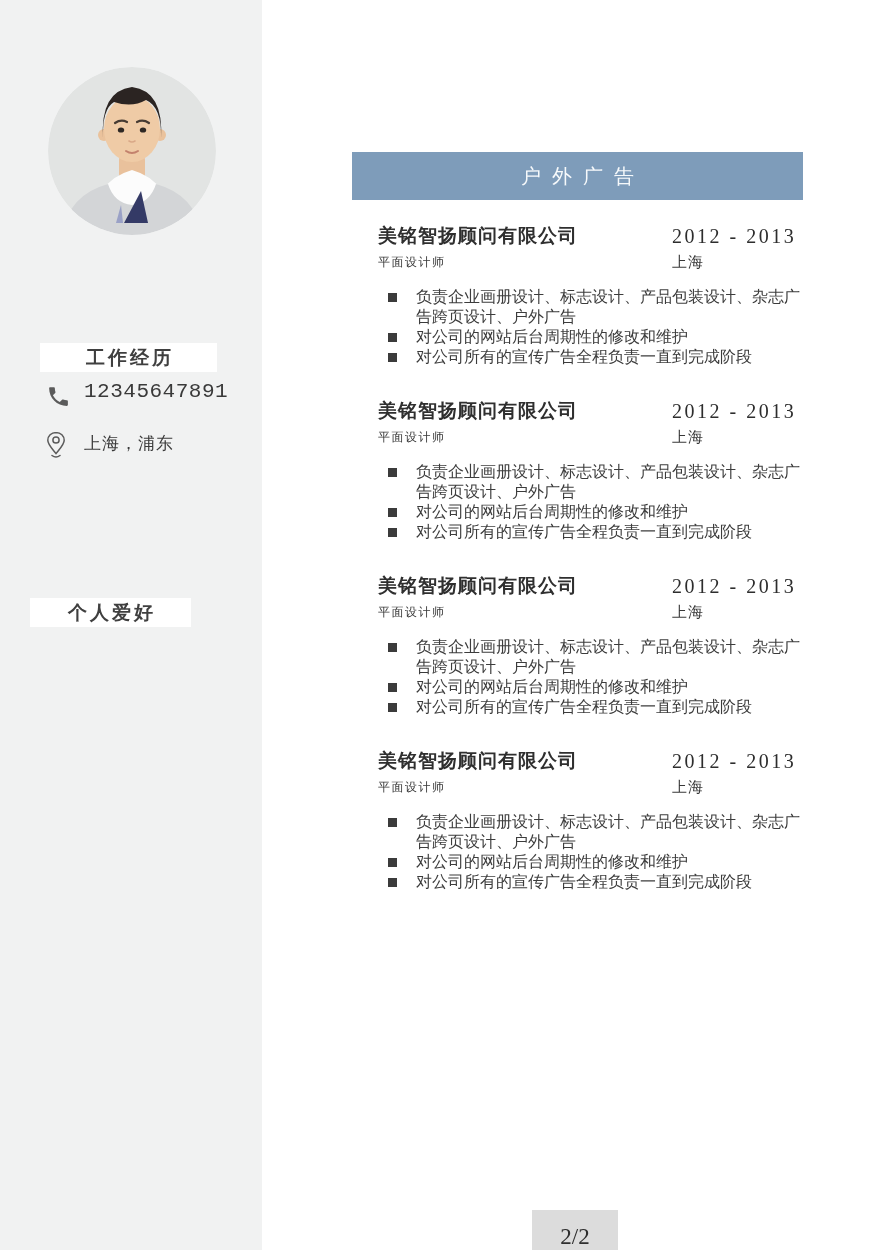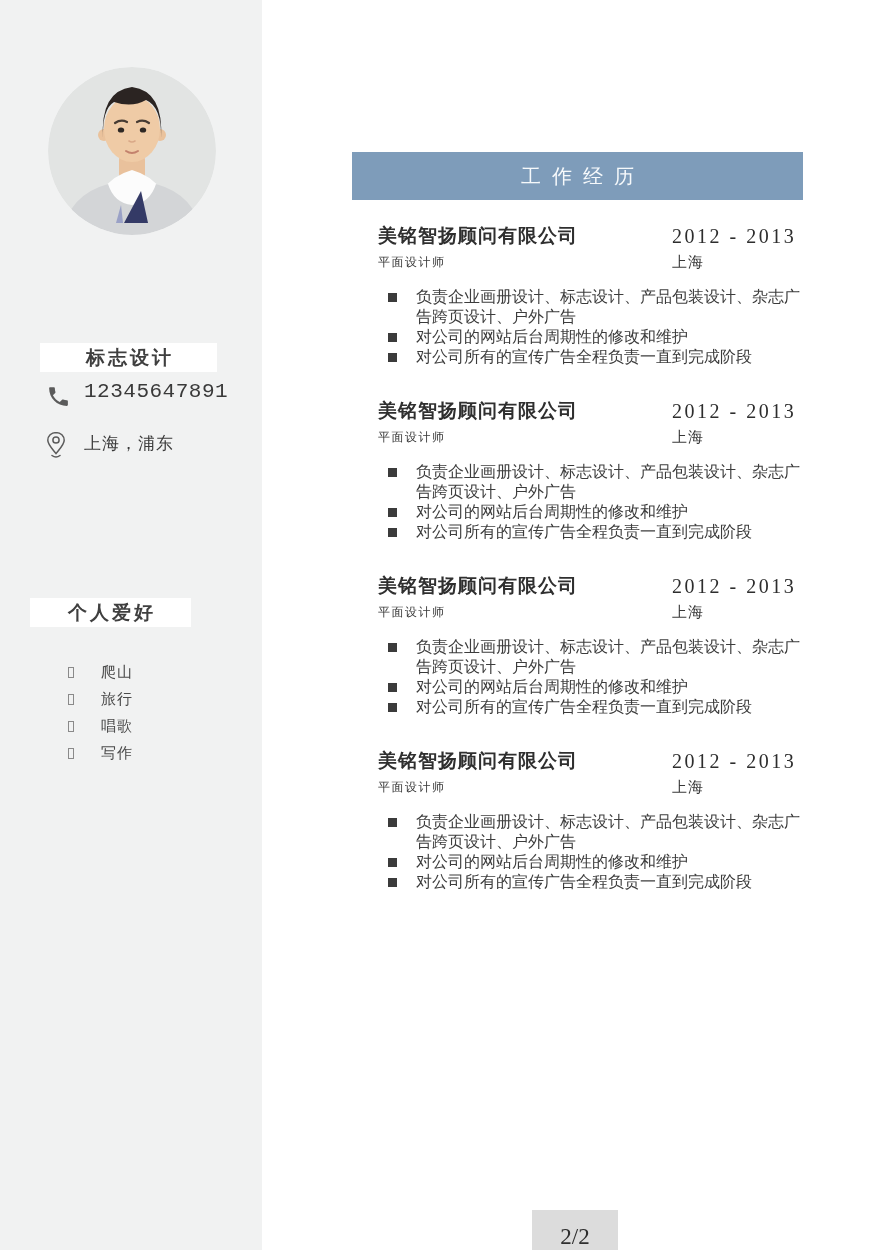--- a/index.html
+++ b/index.html
@@ -86,21 +86,21 @@
         <path d="M89,55 q6,-3 12,1" stroke="#463b33" stroke-width="2.2" fill="none" stroke-linecap="round"></path>
         <ellipse cx="73" cy="63" rx="3.2" ry="2.6" fill="#2e2824"></ellipse>
         <ellipse cx="95" cy="63" rx="3.2" ry="2.6" fill="#2e2824"></ellipse>
         <path d="M81,74 q3,2 6,0" stroke="#d9a887" stroke-width="1.6" fill="none" stroke-linecap="round"></path>
         <path d="M78,84 q6,4 12,0" stroke="#c3826d" stroke-width="2" fill="none" stroke-linecap="round"></path>
       </g>
     </svg>
   </div>
 
   <div class="side-title" id="contact-title">
-    <span>标志设计</span>
+    <span>工作经历</span>
   </div>
 
   <div class="contact-list">
     <div class="contact-row row-phone">
       <span class="cicon">
         <svg width="25" height="25" viewBox="0 0 24 24">
           <path d="M6.62 10.79c1.44 2.83 3.76 5.14 6.59 6.59l2.2-2.2c.27-.27.67-.36 1.02-.24 1.12.37 2.33.57 3.57.57.55 0 1 .45 1 1V20c0 .55-.45 1-1 1-9.39 0-17-7.61-17-17 0-.55.45-1 1-1h3.5c.55 0 1 .45 1 1 0 1.25.2 2.45.57 3.57.11.35.03.74-.25 1.02l-2.2 2.2z" fill="#5b5b5b"></path>
         </svg>
       </span>
       <span class="cval">12345647891</span>
@@ -114,43 +114,25 @@
         </svg>
       </span>
       <span class="cval">上海，浦东</span>
     </div>
   </div>
 
   <div class="side-title" id="hobby-title">
     <span>个人爱好</span>
   </div>
 
-  <div class="hobby-list">
-    <div class="hobby-row">
-      <span class="tofu"></span>
-      <span>爬山</span>
-    </div>
-    <div class="hobby-row">
-      <span class="tofu"></span>
-      <span>旅行</span>
-    </div>
-    <div class="hobby-row">
-      <span class="tofu"></span>
-      <span>唱歌</span>
-    </div>
-    <div class="hobby-row">
-      <span class="tofu"></span>
-      <span>写作</span>
-    </div>
-  </div>
 </aside>
 
 <main>
   <div class="banner">
-    <span>工作经历</span>
+    <span>户外广告</span>
   </div>
 
   <div class="entries">
   <section class="entry">
     <div class="entry-head">
       <div class="entry-left">
         <h3 class="company">美铭智扬顾问有限公司</h3>
         <div class="position">平面设计师</div>
       </div>
       <div class="entry-right">

